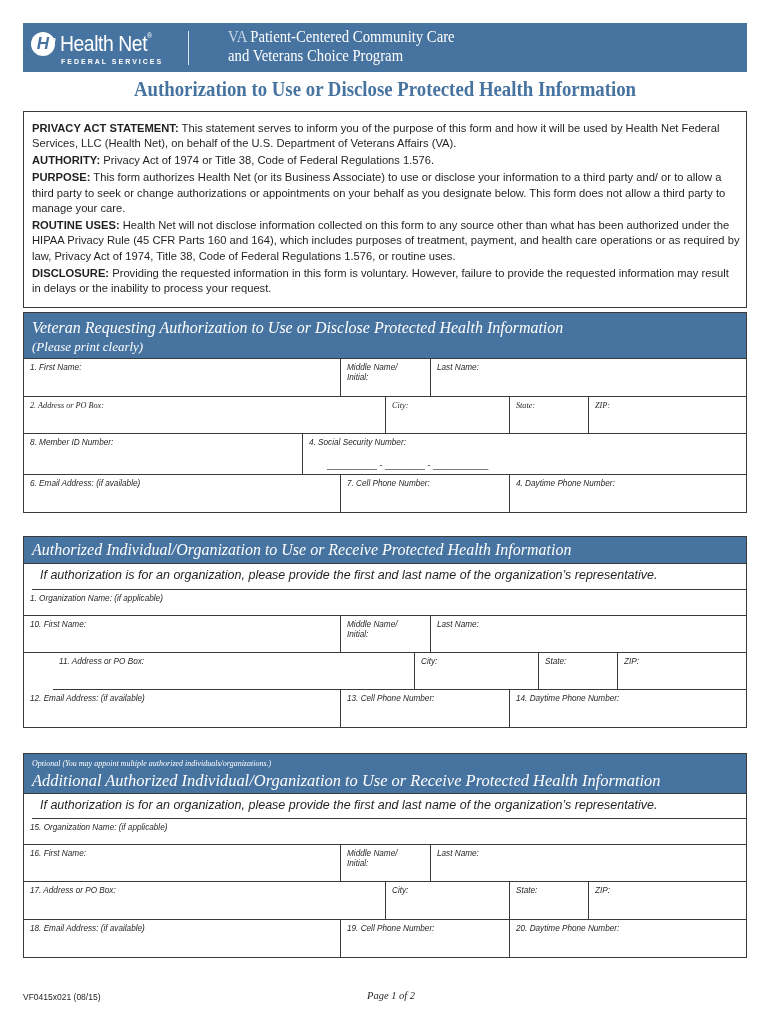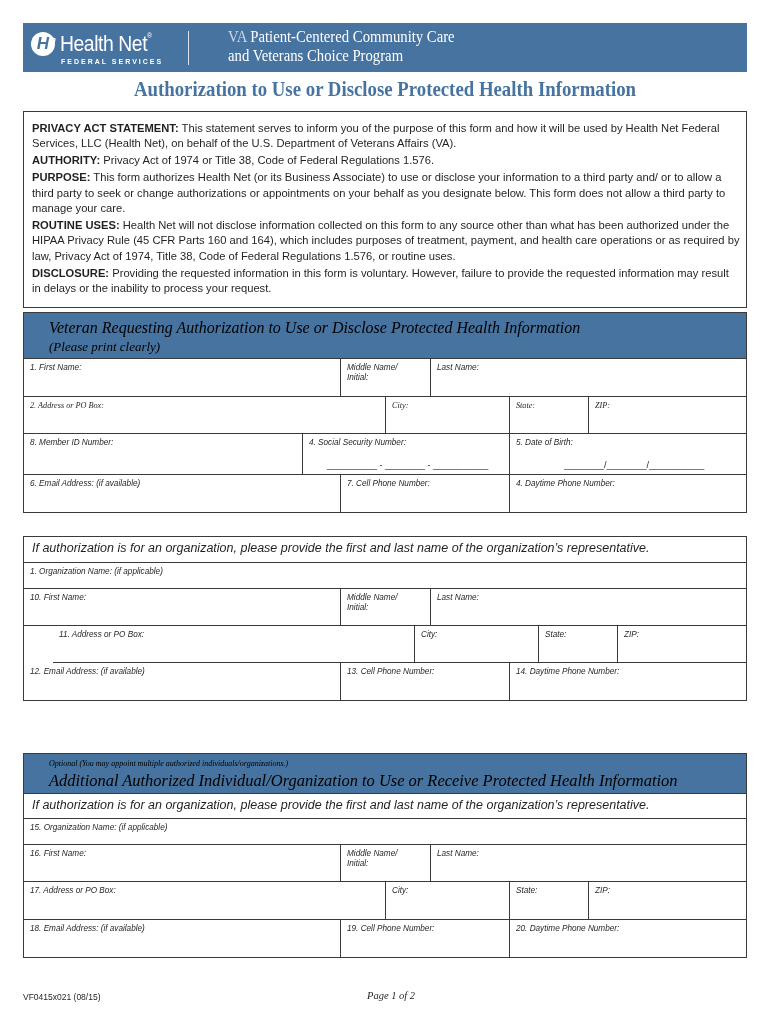--- a/index.html
+++ b/index.html
@@ -17,25 +17,25 @@
   .program { position: absolute; left: 205px; top: 4px; color: #ffffff; font: 16px "Liberation Serif", serif; line-height: 19px; transform: scaleX(0.92); transform-origin: left; white-space: nowrap; }
   .program .va { color: #c9d7e6; }
 
   .doc-title { position: absolute; left: 0; top: 78px; width: 770px; text-align: center; color: #46739f; font: bold 20px "Liberation Serif", serif; transform: scaleX(0.94); }
 
   .privacy { position: absolute; left: 23px; top: 111px; width: 724px; height: 197px; border: 1.5px solid #3a3a3a; padding: 8px 8px 0 8px; font-size: 11.6px; line-height: 15.3px; }
   .privacy p { margin-bottom: 1.8px; transform: scaleX(0.965); transform-origin: left; width: 104%; }
   .privacy b { font-weight: bold; }
 
   .section { position: absolute; left: 23px; width: 724px; border: 1.5px solid #3a3a3a; border-bottom: none; }
-  .sec-head { background: #46739f; color: #000000; font-family: "Liberation Serif", serif; font-style: italic; padding-left: 25px; border-bottom: 1.5px solid #3a3a3a; white-space: nowrap; }
+  .sec-head { background: #46739f; color: #ffffff; font-family: "Liberation Serif", serif; font-style: italic; padding-left: 8px; border-bottom: 1.5px solid #3a3a3a; white-space: nowrap; }
   .sec-title { font-size: 17px; line-height: 22px; transform: scaleX(0.94); transform-origin: left; }
   .sec-sub { font-size: 13px; line-height: 16px; }
   .sec-optional { font-size: 8px; line-height: 11px; padding-top: 4px; }
-  .note { font-size: 12.5px; font-style: italic; padding: 4px 8px 0 8px; height: 26px; border-bottom: 1.5px solid #3a3a3a; white-space: nowrap; transform-origin: left; }
+  .note { font-size: 12.5px; font-style: italic; padding: 4px 8px 0 8px; height: 26px; border-bottom: 1.5px solid #3a3a3a; white-space: nowrap; transform-origin: left; margin-left: 8px; }
   .row { position: relative; border-bottom: 1.5px solid #3a3a3a; }
   .cell { position: absolute; top: 0; bottom: 0; padding: 4px 0 0 6px; font-size: 8.2px; font-style: italic; line-height: 10px; border-left: 1.5px solid #3a3a3a; }
   .cell.first { border-left: none; }
   .blank-line { position: absolute; bottom: 4px; font-style: normal; font-size: 9px; white-space: pre; letter-spacing: 0; }
 
   .footer-code { position: absolute; left: 23px; top: 992px; font-size: 8.5px; }
   .footer-page { position: absolute; left: 367px; top: 990px; font: italic 10.5px "Liberation Serif", serif; }
 </style>
 </head>
 <body>
@@ -78,30 +78,32 @@
   </div>
   <div class="row" style="height:37px;font-family:Liberation Serif, serif;">
     <div class="cell first" style="left:0; width:361px;"><span>2. Address or PO Box:</span></div>
     <div class="cell" style="left:361px; width:124px;"><span>City:</span></div>
     <div class="cell" style="left:485px; width:79px;"><span>State:</span></div>
     <div class="cell" style="left:564px; right:0;"><span>ZIP:</span></div>
   </div>
   <div class="row" style="height:41px;">
     <div class="cell first" style="left:0; width:278px;"><span>8. Member ID Number:</span></div>
     <div class="cell" style="left:278px; width:207px;"><span>4. Social Security Number:</span><span class="blank-line" style="left:24px;">__________ - ________ - ___________</span></div>
-    <div class="cell" style="left:485px; right:0;"><span>5. Date of Birth:</span><span class="blank-line" style="left:54px;">________/________/___________</span></div>
   </div>
   <div class="row" style="height:38px;">
     <div class="cell first" style="left:0; width:316px;"><span>6. Email Address: (if available)</span></div>
     <div class="cell" style="left:316px; width:169px;"><span>7. Cell Phone Number:</span></div>
     <div class="cell" style="left:485px; right:0;"><span>4. Daytime Phone Number:</span></div>
   </div>
 </div>
 
 <div class="section" style="top:536px;">
+  <div class="sec-head" style="height:27px; padding-top:2px;">
+    <div class="sec-title">Authorized Individual/Organization to Use or Receive Protected Health Information</div>
+  </div>
   <div class="note">If authorization is for an organization, please provide the first and last name of the organization’s representative.</div>
   <div class="row" style="height:26px;">
     <div class="cell first" style="left:0; right:0;"><span>1. Organization Name: (if applicable)</span></div>
   </div>
   <div class="row" style="height:37px;">
     <div class="cell first" style="left:0; width:316px;"><span>10. First Name:</span></div>
     <div class="cell" style="left:316px; width:90px;">
         <div>Middle Name/</div>
         <div>Initial:</div>
       </div>

